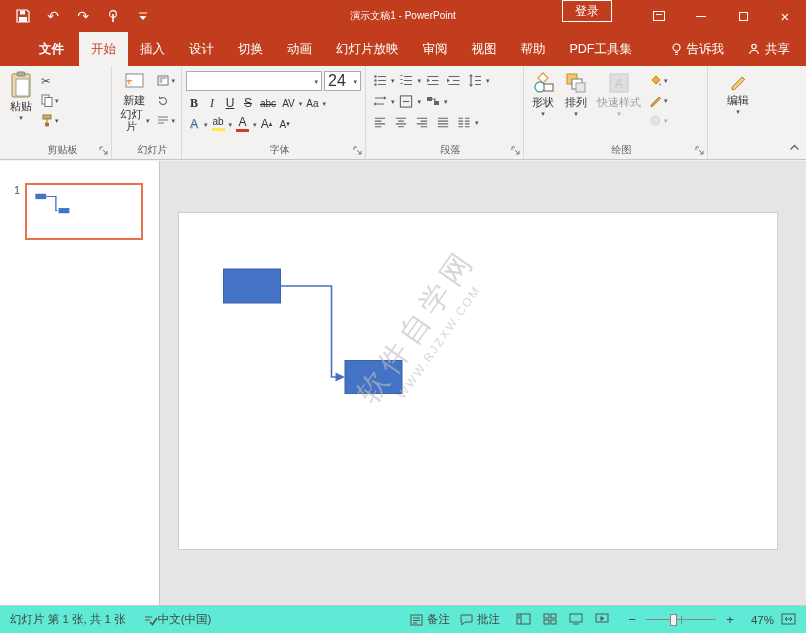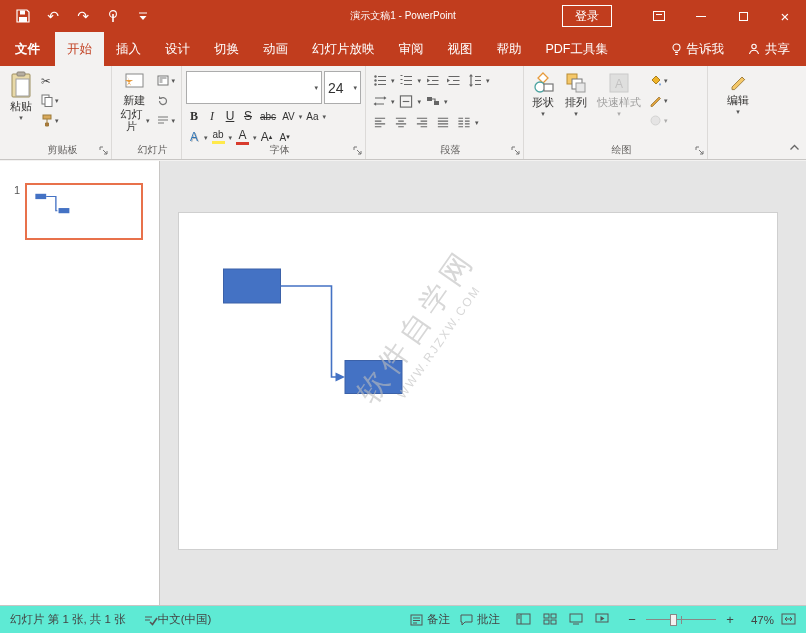--- a/index.html
+++ b/index.html
@@ -6,49 +6,49 @@
   html,body{width:806px;height:633px;overflow:hidden}
   body{font-family:"Liberation Sans","DejaVu Sans",sans-serif;background:#fff;-webkit-font-smoothing:antialiased}
   .app{position:relative;width:806px;height:633px;background:#F3F2F1}
 
   
   .titlebar{position:relative;height:32px;background:#C13D1E;display:flex;align-items:center;color:#fff}
   .qat{display:flex;align-items:center;gap:4px;padding-left:10px;z-index:2}
   .qbtn{width:26px;height:24px;display:flex;align-items:center;justify-content:center;font-size:14px;color:#fff;cursor:default}
   .qbtn svg{display:block}
   .tb-title{position:absolute;left:0;right:0;top:0;height:32px;display:flex;align-items:center;justify-content:center;font-size:10px;pointer-events:none}
-  .tb-right{margin-left:auto;display:flex;align-items:center;height:100%;z-index:2}
+  .tb-right{margin-left:auto;display:flex;align-items:flex-start;height:100%;z-index:2}
   .login-btn{border:1px solid #fff;background:transparent;color:#fff;font-size:12px;line-height:1;padding:4px 12px;margin-right:26px;font-family:inherit}
   .winbtn{width:42px;height:32px;display:flex;align-items:center;justify-content:center;font-size:15px;color:#fff}
   .ico-min{display:inline-block;width:10px;height:0;border-bottom:1px solid #fff}
   .ico-max{display:inline-block;width:9px;height:9px;border:1px solid #fff}
   .ico-ribopt{display:inline-block;width:12px;height:10px;border:1px solid #fff;position:relative}
   .ico-ribopt::after{content:"";position:absolute;left:2px;top:2px;width:6px;height:0;border-top:1px solid #fff}
 
   
-  .tabrow{height:34px;background:#C13D1E;display:flex;align-items:stretch;padding-left:0;color:#fff}
+  .tabrow{height:34px;background:#C13D1E;display:flex;align-items:stretch;padding-left:24px;color:#fff}
   .tab{display:flex;align-items:center;gap:5px;padding:0 12px;font-size:12.5px;white-space:nowrap}
   .tab.file{font-weight:bold;padding:0 15px}
   .tab.active{background:#F3F2F1;color:#C13D1E;}
   .tab-spacer{flex:1}
   .tab .mini-ico{display:flex;align-items:center}
 
   
   .ribbon{height:94px;background:#F3F2F1;border-bottom:1px solid #C8C6C4;display:flex;align-items:stretch;padding-left:2px;position:relative;color:#3B3A39}
   .grp{position:relative;border-right:1px solid #DCDAD8;padding:3px 4px 17px 4px;display:flex;gap:3px}
   .grp-label{position:absolute;left:12px;right:0;bottom:2px;text-align:center;font-size:10px;color:#605E5C;pointer-events:none}
   .launcher{position:absolute;right:2px;bottom:3px;width:11px;height:11px;display:flex;align-items:center;justify-content:center}
   .bigbtn{display:flex;flex-direction:column;align-items:center;font-size:11px;color:#323130;padding:2px 3px;gap:1px;line-height:1.15;text-align:center}
   .caret{font-size:7px;line-height:1;color:#555}
   .caret::after{content:"▾"}
   .smallcol{display:flex;flex-direction:column;gap:1px;justify-content:flex-start}
   .sbtn{height:19px;display:flex;align-items:center;gap:2px;padding:0 2px;font-size:11.5px;color:#444}
   .vstack{display:flex;flex-direction:column;gap:3px}
   .hrow{display:flex;align-items:center;gap:2px}
-  .combo{background:#fff;border:1px solid #ACACAC;height:33px;display:flex;align-items:center;font-size:14px;padding:0 3px;color:#333}
+  .combo{background:#fff;border:1px solid #ACACAC;height:20px;display:flex;align-items:center;font-size:16px;padding:0 3px;color:#333}
   .combo .caret{margin-left:auto}
   .fbtn{min-width:16px;height:18px;display:flex;align-items:center;justify-content:center;font-size:12px;color:#333;padding:0 2px}
   .fbtn.b{font-weight:bold;font-family:"Liberation Serif","DejaVu Serif",serif}
   .fbtn.i{font-style:italic;font-family:"Liberation Serif","DejaVu Serif",serif}
   .fbtn.u{text-decoration:underline}
   .fbtn.s{text-decoration:line-through}
   .colorbar{display:flex;flex-direction:column;align-items:center;line-height:1}
   .colorbar .bar{width:13px;height:3px;margin-top:1px}
   .disabled{opacity:.45;filter:grayscale(1)}
   .pbtn{width:19px;height:18px;display:flex;align-items:center;justify-content:center}

